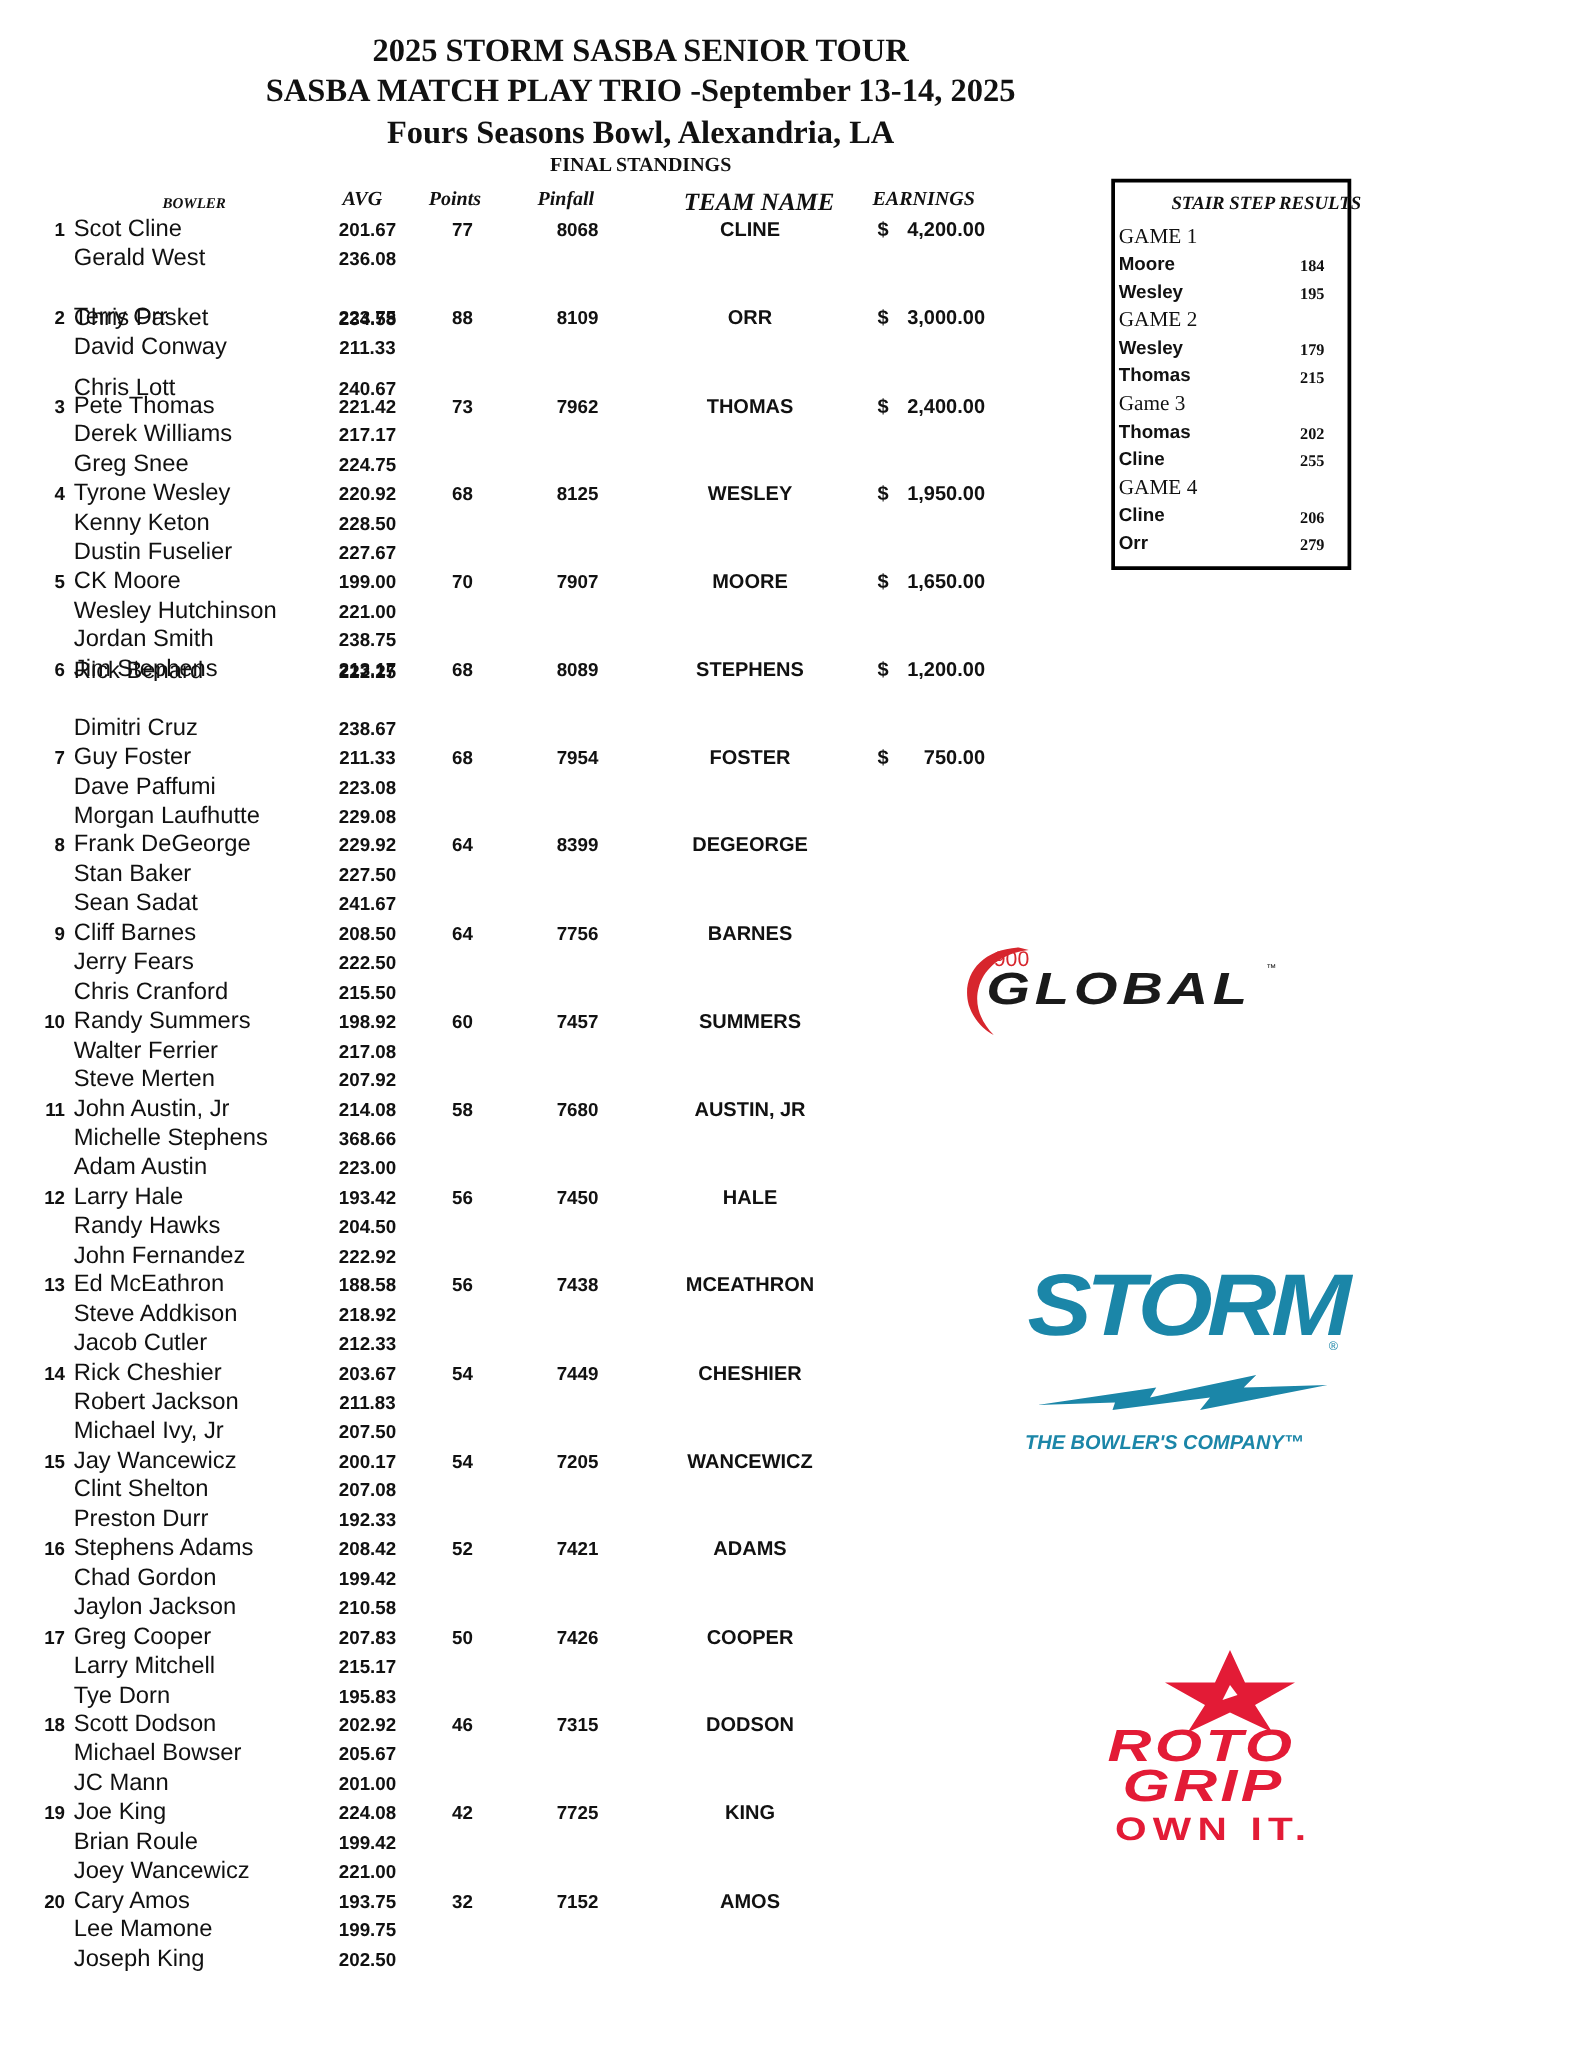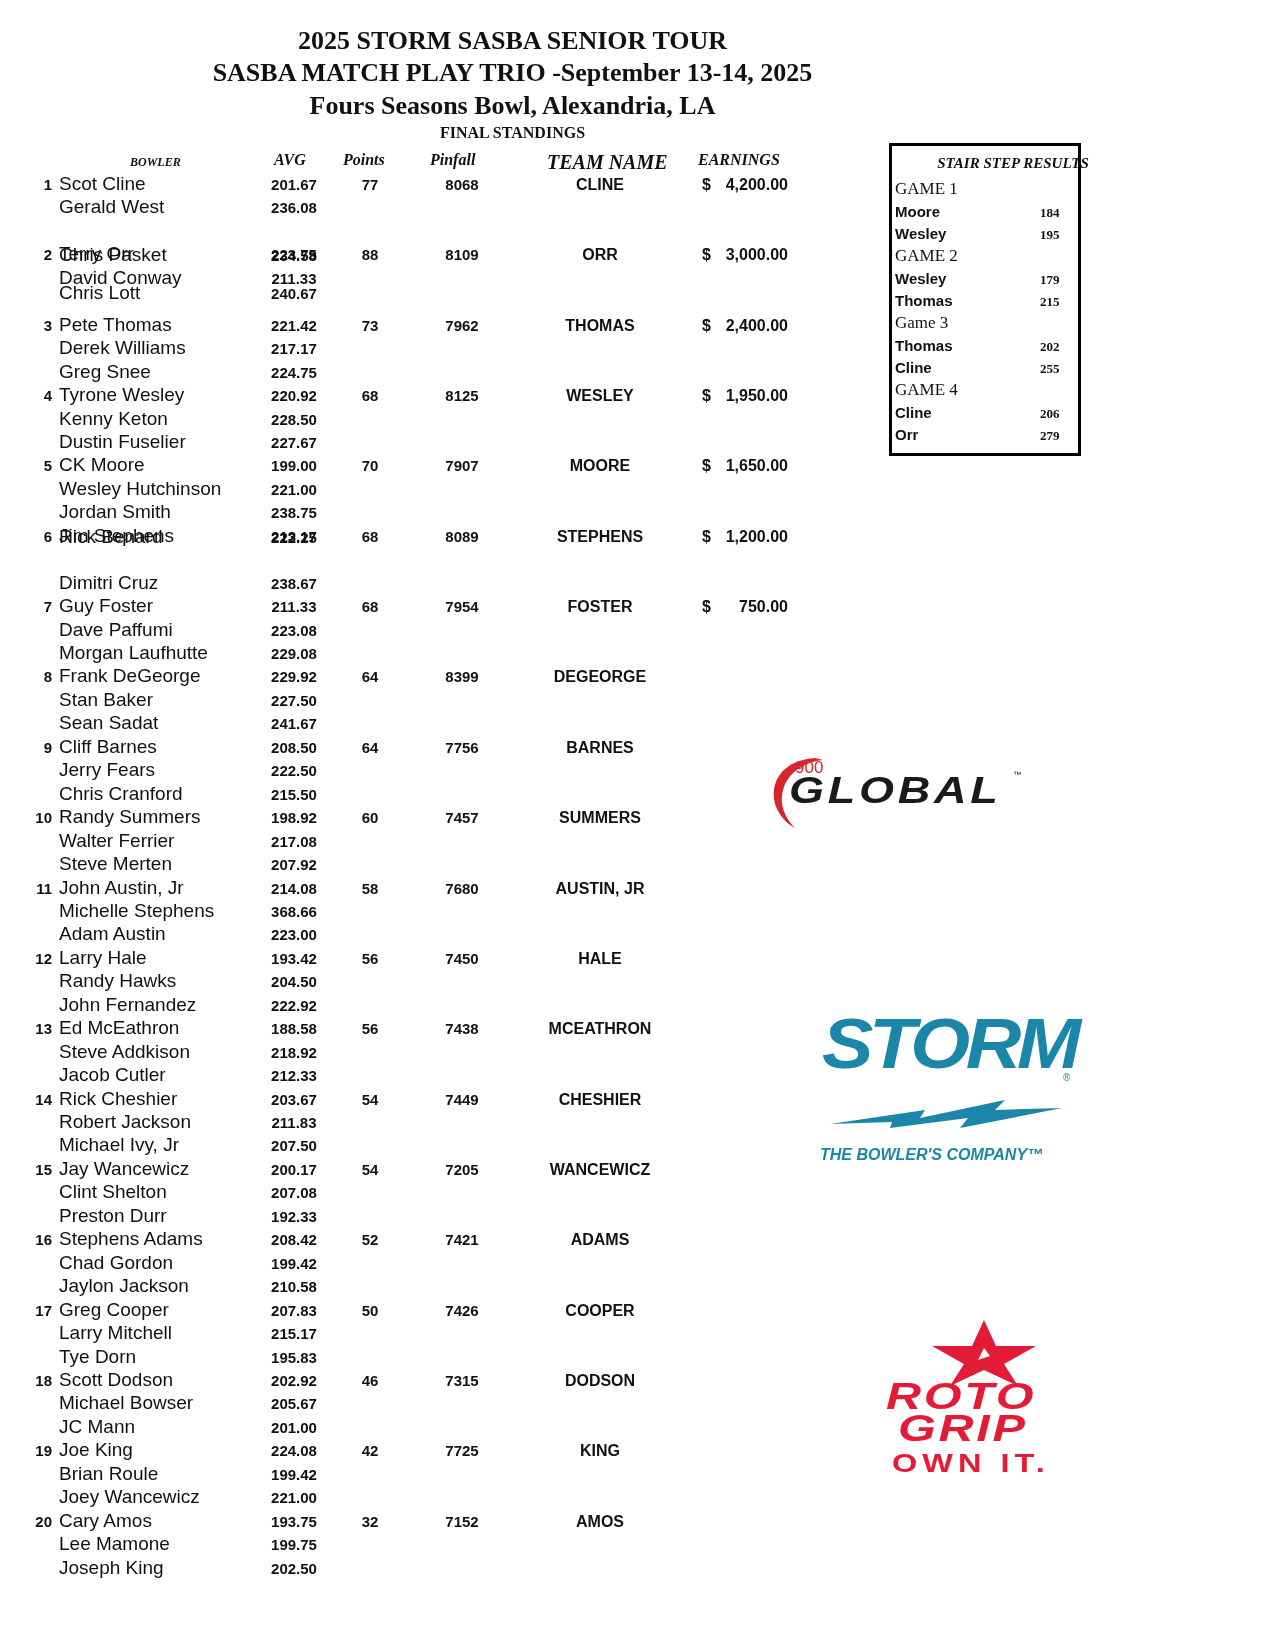--- a/index.html
+++ b/index.html
@@ -76,21 +76,21 @@
       <span class="team">ORR</span>
       <span class="earn">
         <span class="dol">$</span>
         <span class="amt">3,000.00</span>
       </span>
     </div>
     <div class="row" style="top: 266.8px;">
       <span class="name">David Conway</span>
       <span class="avg">211.33</span>
     </div>
-    <div class="row" style="top: 282px;">
+    <div class="row" style="top: 300px;">
       <span class="name">Chris Lott</span>
       <span class="avg">240.67</span>
     </div>
     <div class="row" style="top: 313.7px;">
       <span class="rank">3</span>
       <span class="name">Pete Thomas</span>
       <span class="avg">221.42</span>
       <span class="pts">73</span>
       <span class="pin">7962</span>
       <span class="team">THOMAS</span>

